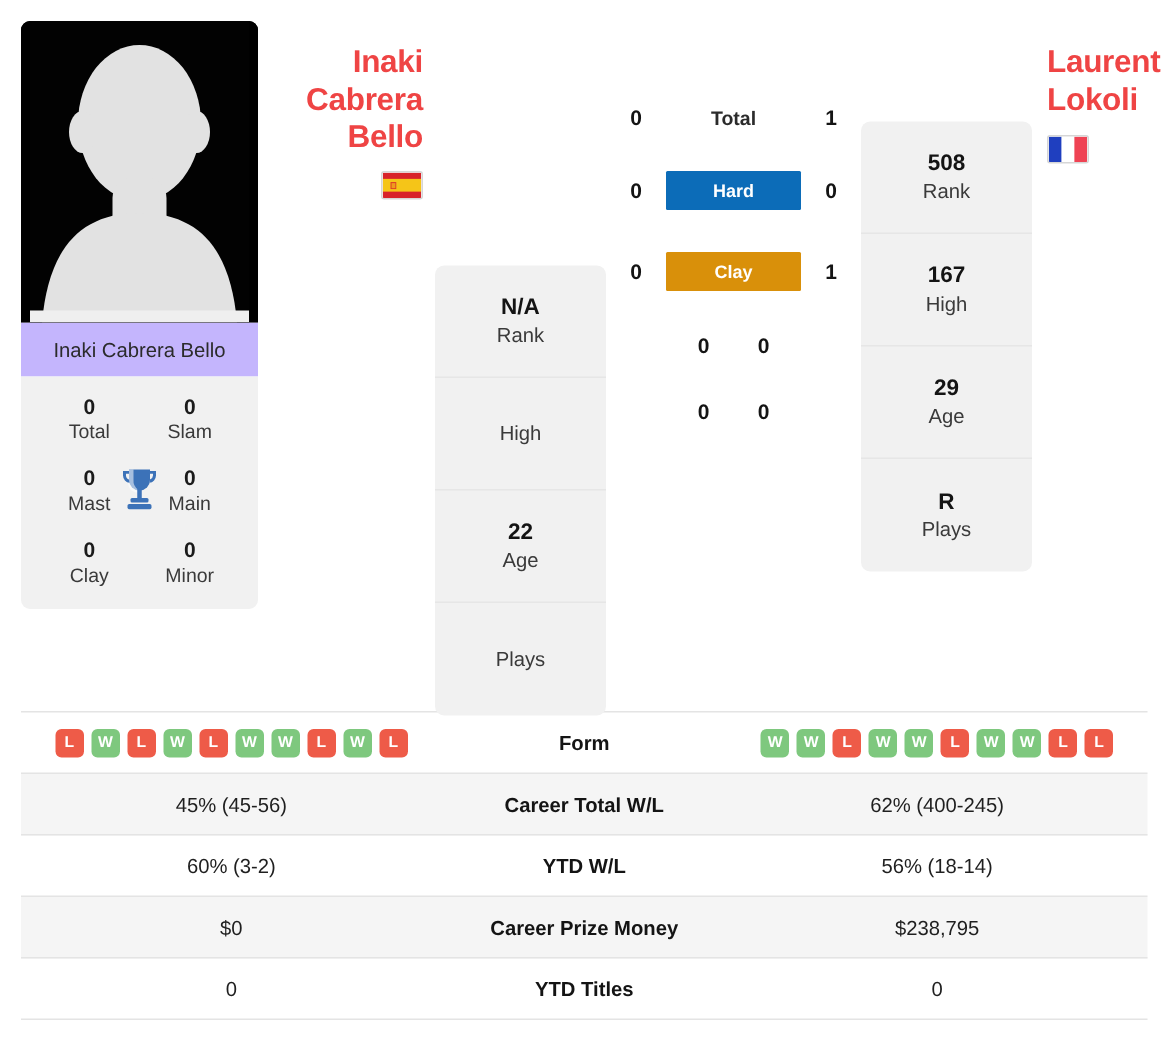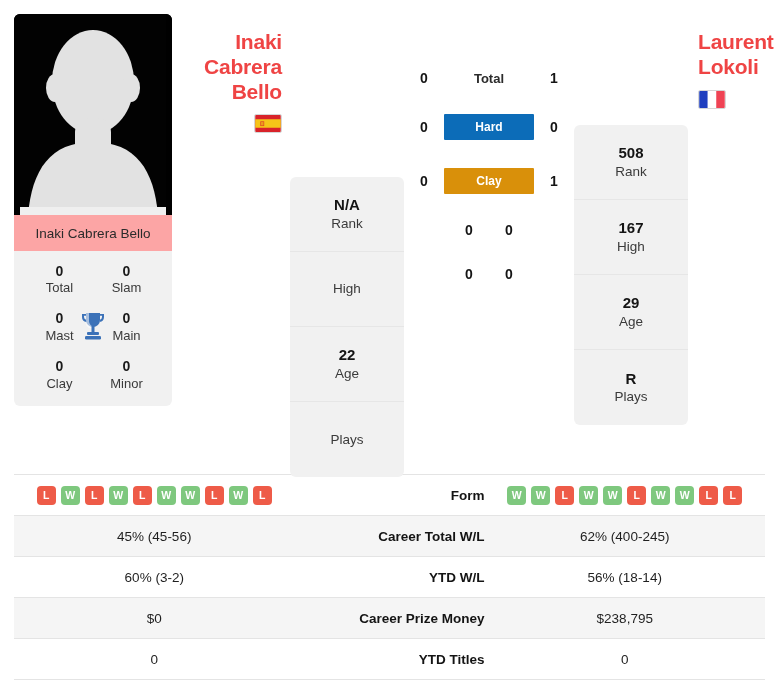--- a/index.html
+++ b/index.html
@@ -33,21 +33,21 @@
     width: 158px;
     height: 201px;
     border-radius: 6px 6px 0 0;
     overflow: hidden;
     position: relative;
     background: #000;
   }
   .photo svg { display: block; width: 100%; height: 100%; }
 
   .name-strip {
-    background: #fca5a5;
+    background: #c4b5fd;
     text-align: center;
     font-size: 13.5px;
     color: #2b2b2b;
     padding: 11px 4px 9px 4px;
     line-height: 1.15;
   }
   .titles-box {
     background: #f1f1f1;
     border-radius: 0 0 6px 6px;
     padding: 4px 0 14px 0;
@@ -111,21 +111,21 @@
 
   
   .info-col {
     width: 114px;
     flex: 0 0 114px;
     background: #f1f1f1;
     border-radius: 6px;
     overflow: hidden;
   }
   .info-col.left  { margin-top: 163px; }
-  .info-col.right { margin-top: 111px; }
+  .info-col.right { margin-top: 67px; }
   .info-cell {
     height: 75px;
     display: flex;
     flex-direction: column;
     align-items: center;
     justify-content: center;
     border-bottom: 1px solid #e6e6e6;
   }
   .info-cell:last-child { border-bottom: none; }
   .info-cell .v {
@@ -191,21 +191,21 @@
   .trow.alt { background: #f5f5f5; }
   .tleft, .tright {
     flex: 1;
     text-align: center;
     font-size: 13.5px;
     color: #1f1f1f;
   }
   .tmid {
     width: 190px;
     flex: 0 0 190px;
-    text-align: right;
+    text-align: center;
     font-size: 13.5px;
     font-weight: bold;
     color: #141414;
   }
   .forms {
     display: flex;
     gap: 5px;
     justify-content: center;
   }
   .fbadge {

